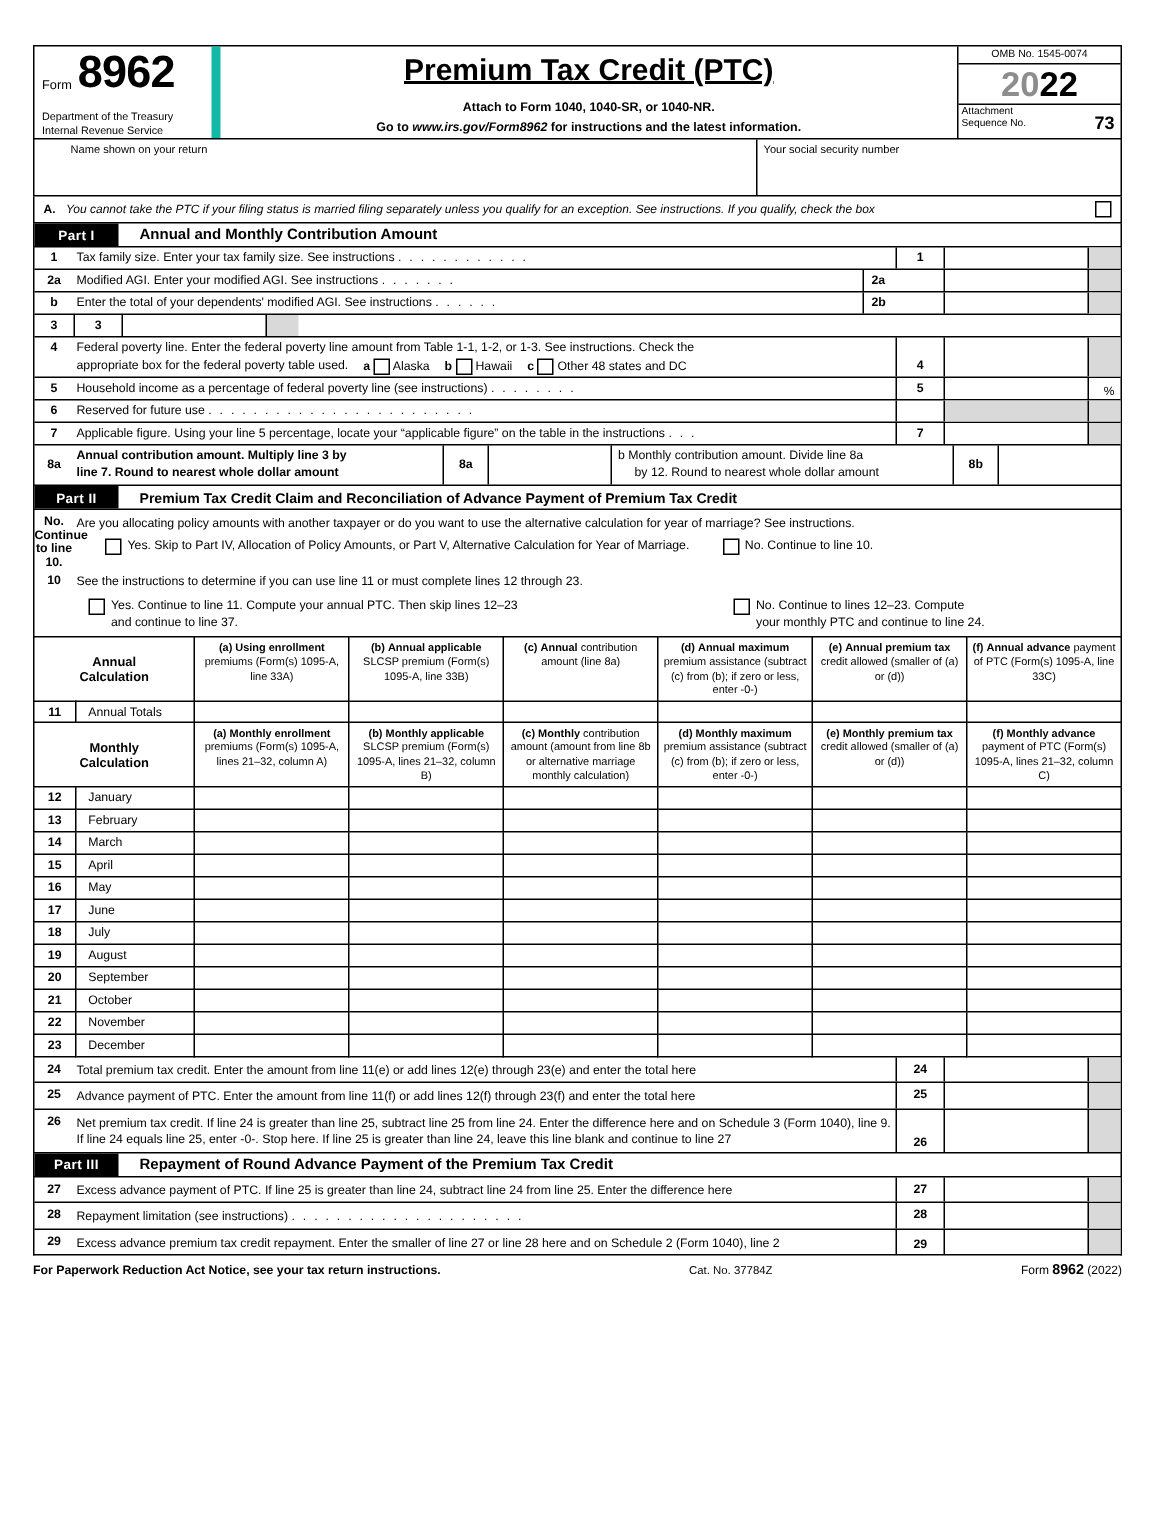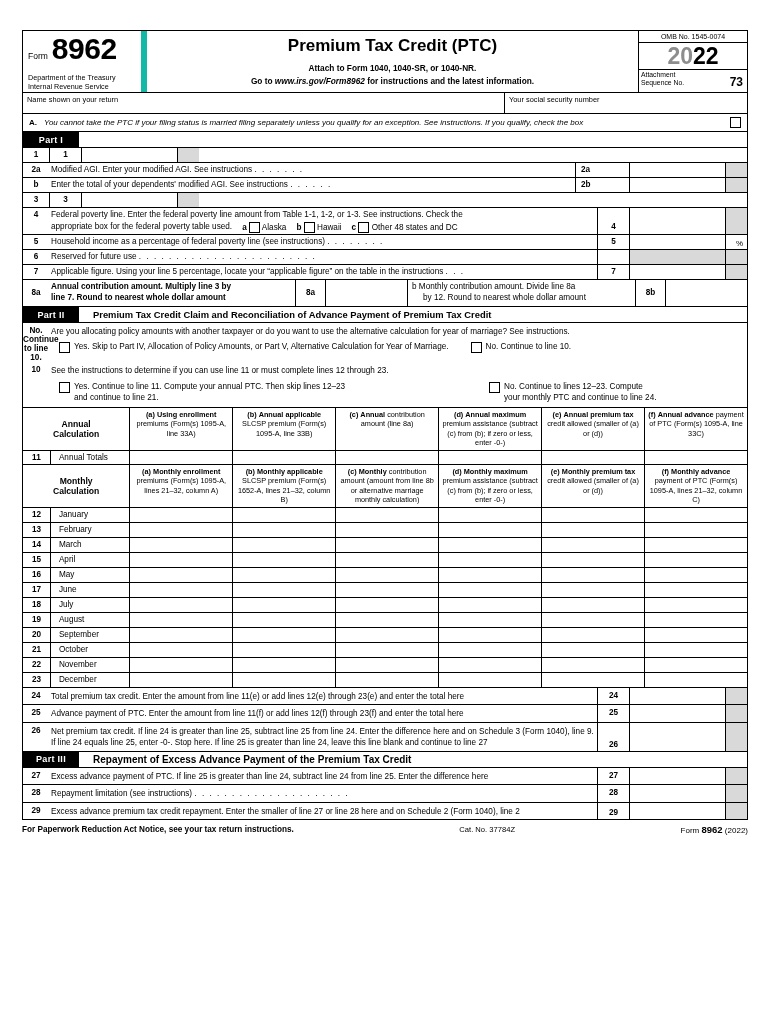--- a/index.html
+++ b/index.html
@@ -63,22 +63,23 @@
     margin-top: 9px;
   }
   .hdr-mid {
     flex: 1;
     box-sizing: border-box;
     text-align: center;
     padding-top: 5px;
     border-right: 1px solid #000;
   }
   .title {
-    font-size: 17px;
-    font-weight: bold;
+    font-size: 20px;
+    font-weight: bold;
+    text-decoration: underline;
   }
   .sub1 {
     font-size: 8.3px;
     font-weight: bold;
     margin-top: 7px;
   }
   .sub2 {
     font-size: 8.3px;
     font-weight: bold;
     margin-top: 3px;
@@ -119,23 +120,24 @@
     right: 4px;
     bottom: 0px;
     font-size: 12px;
     font-weight: bold;
   }
 
   
   .namerow {
     display: flex;
     border: 1px solid #000;
-    height: 22px;
+    height: 39px;
     box-sizing: border-box;
     font-size: 7.4px;
+    padding-left: 20px;
   }
   .namerow .c1 {
     flex: 1;
     border-right: 1px solid #000;
     padding: 2px 0 0 4px;
     box-sizing: border-box;
   }
   .namerow .c2 {
     width: 242px;
     padding: 2px 0 0 4px;
@@ -430,26 +432,28 @@
   </div>
 
   <div class="rowA">
     <b>A.</b>
     <i>You cannot take the PTC if your filing status is married filing separately unless you qualify for an exception. See instructions. If you qualify, check the box</i>
     <span class="chkbox chk-right"></span>
   </div>
 
   <div class="partbar">
     <div class="pl">Part I</div>
+    <div class="pt">Annual and Monthly Contribution Amount</div>
   </div>
 
   <div class="box">
 
     <div class="lrow">
       <div class="lno">1</div>
+      <div class="ltxt"><span>Tax family size. Enter your tax family size. See instructions</span> <span class="dots">. . . . . . . . . . . .</span></div>
       <div class="amtA">1</div>
       <div class="amtB"></div>
       <div class="tail grey"></div>
     </div>
 
     <div class="lrow">
       <div class="lno sub">2a</div>
       <div class="ltxt"><span>Modified AGI. Enter your modified AGI. See instructions</span> <span class="dots">. . . . . . .</span></div>
       <div class="midbox">2a</div>
       <div class="amtB"></div>
@@ -536,42 +540,42 @@
     <div class="pl">Part II</div>
     <div class="pt" style="font-size:9.4px;">Premium Tax Credit Claim and Reconciliation of Advance Payment of Premium Tax Credit</div>
   </div>
 
   <div class="box" style="border-bottom:none;">
     <div class="p2row">
       <div class="lno">No. Continue to line 10.</div>
       <div class="p2txt">
         <div>Are you allocating policy amounts with another taxpayer or do you want to use the alternative calculation for year of marriage? See instructions.</div>
         <div class="yesno">
-          <div class="opt" style="margin-left:8px;">
+          <div class="opt" style="margin-left:19px;">
                 <span class="chkbox"></span>
                 <span>Yes. Skip to Part IV, Allocation of Policy Amounts, or Part V, Alternative Calculation for Year of Marriage.</span>
               </div>
           <div class="opt" style="margin-left:22px;">
                 <span class="chkbox"></span>
                 <span>No. Continue to line 10.</span>
               </div>
         </div>
       </div>
     </div>
 
     <div class="p2row">
       <div class="lno">10</div>
       <div class="p2txt">
         <div>See the instructions to determine if you can use line 11 or must complete lines 12 through 23.</div>
         <div class="yesno" style="margin-top:4px;">
           <div class="opt" style="margin-left:8px; width:430px;">
             <span class="chkbox"></span>
             <span>
               <span>Yes. Continue to line 11. Compute your annual PTC. Then skip lines 12–23</span><br>
-              <span style="display:inline-block;margin-left:0px;">and continue to line 21.</span>
+              <span style="display:inline-block;margin-left:0px;">and continue to line 37.</span>
             </span>
           </div>
           <div class="opt">
             <span class="chkbox"></span>
             <span>
               <span>No. Continue to lines 12–23. Compute</span><br>
               <span>your monthly PTC and continue to line 24.</span>
             </span>
           </div>
         </div>
@@ -612,21 +616,21 @@
         <td></td>
         <td></td>
         <td></td>
       </tr>
       <tr>
         <td class="rowlabel" colspan="2">
           <div>Monthly</div>
           <div>Calculation</div>
         </td>
         <td class="hdrcell"><b>(a)</b> <b>Monthly enrollment</b> <span>premiums (Form(s) 1095-A, lines 21–32, column A)</span></td>
-        <td class="hdrcell"><b>(b)</b> <b>Monthly applicable</b> <span>SLCSP premium (Form(s) 1652-A, lines 21–32, column B)</span></td>
+        <td class="hdrcell"><b>(b)</b> <b>Monthly applicable</b> <span>SLCSP premium (Form(s) 1095-A, lines 21–32, column B)</span></td>
         <td class="hdrcell"><b>(c)</b> <b>Monthly</b> <span>contribution amount (amount from line 8b or alternative marriage monthly calculation)</span></td>
         <td class="hdrcell"><b>(d)</b> <b>Monthly maximum</b> <span>premium assistance (subtract (c) from (b); if zero or less, enter -0-)</span></td>
         <td class="hdrcell"><b>(e)</b> <b>Monthly premium tax</b> <span>credit allowed (smaller of (a) or (d))</span></td>
         <td class="hdrcell"><b>(f)</b> <b>Monthly advance</b> <span>payment of PTC (Form(s) 1095-A, lines 21–32, column C)</span></td>
       </tr>
 
       <tr>
         <td class="mono">12</td>
         <td class="monthcell">January</td>
         <td></td>
@@ -770,21 +774,21 @@
       <div class="bno align-bottom" style="justify-content:center;padding-bottom:2px;">
             <span>26</span>
           </div>
       <div class="bamt"></div>
       <div class="btail"></div>
     </div>
   </div>
 
   <div class="partbar">
     <div class="pl">Part III</div>
-    <div class="pt">Repayment of Excess Advance Payment of the Premium Tax Credit</div>
+    <div class="pt">Repayment of Round Advance Payment of the Premium Tax Credit</div>
   </div>
 
   <div class="box">
     <div class="brow">
       <div class="lno">27</div>
       <div class="btxt">Excess advance payment of PTC. If line 25 is greater than line 24, subtract line 24 from line 25. Enter the difference here</div>
       <div class="bno">27</div>
       <div class="bamt"></div>
       <div class="btail"></div>
     </div>

